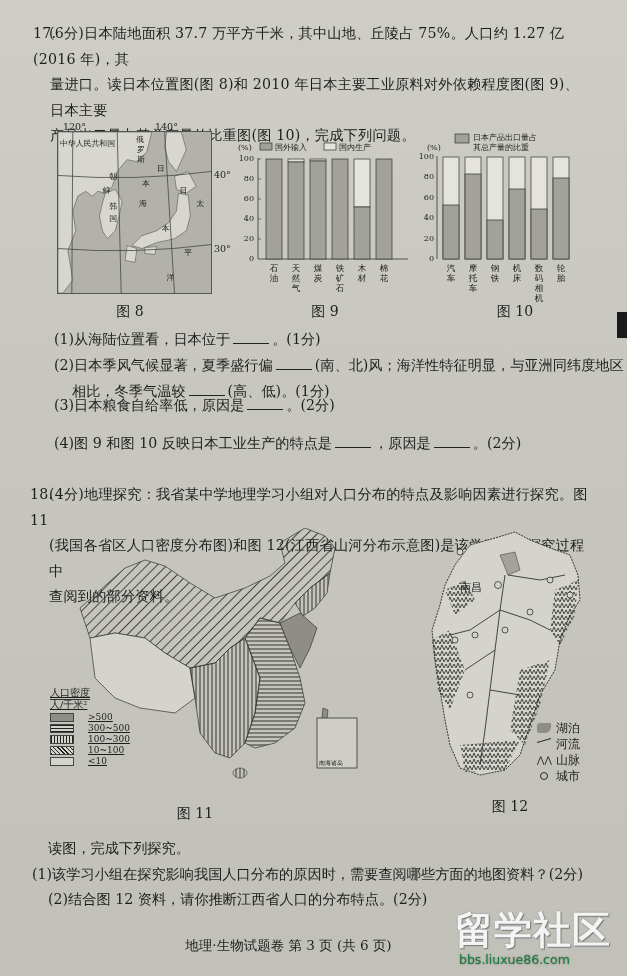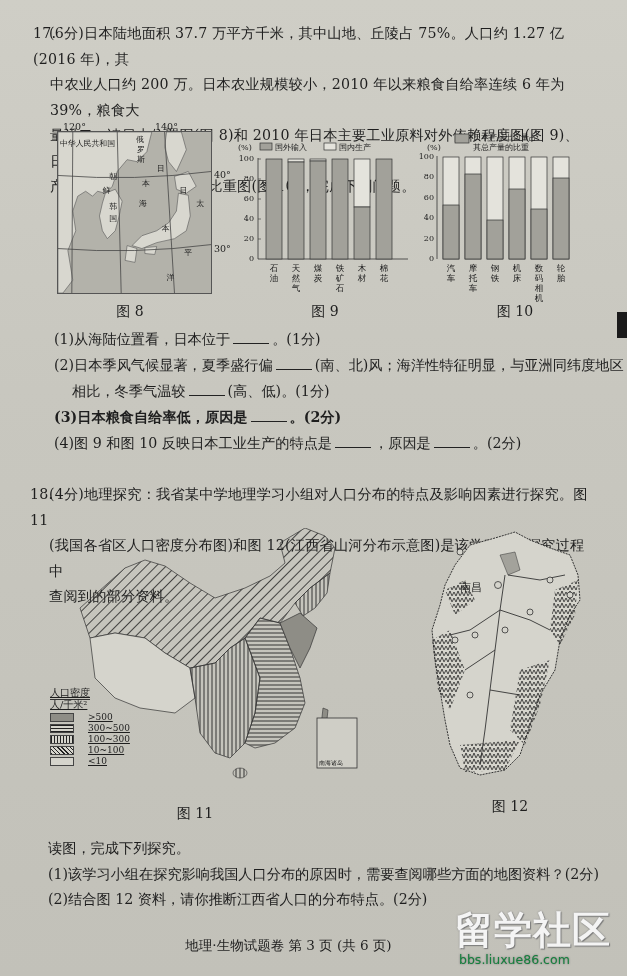--- a/index.html
+++ b/index.html
@@ -40,21 +40,20 @@
   .wm-big { font-family: "DejaVu Sans", sans-serif; font-weight: bold; font-size: 38px; color: #f4f4f4; letter-spacing: 1px; text-shadow: 0 0 2px #888, 1px 1px 1px #777; }
   .wm-url { font-family: "DejaVu Sans", sans-serif; font-size: 12.5px; color: #15803d; text-shadow: 0 0 2px #666; margin-top: -4px; padding-left: 4px; }
 </style>
 </head>
 <body>
 
 <div class="page">
 
   <div class="para q17">
     <div><span class="num">17.</span><span>(6分)日本陆地面积 37.7 万平方千米，其中山地、丘陵占 75%。人口约 1.27 亿(2016 年)，其</span></div>
-    <div class="indent">中农业人口约 200 万。日本农业规模较小，2010 年以来粮食自给率连续 6 年为 39%，粮食大</div>
     <div class="indent">量进口。读日本位置图(图 8)和 2010 年日本主要工业原料对外依赖程度图(图 9)、日本主要</div>
     <div class="indent">产品出口量占其总产量的比重图(图 10)，完成下列问题。</div>
   </div>
 
   <span class="deg" style="left:63px;top:121px;">120°</span>
   <span class="deg" style="left:111px;top:121px;margin-top:26px;">130°</span>
   <span class="deg" style="left:155px;top:121px;">140°</span>
   <span class="deg" style="left:214px;top:169px;">40°</span>
   <span class="deg" style="left:214px;top:243px;">30°</span>
   <div class="fig8">
@@ -213,21 +212,21 @@
 
   <div class="sub" style="left:54px;top:329px;">
     <span>(1)从海陆位置看，日本位于</span><span class="blank"></span><span>。(1分)</span>
   </div>
   <div class="sub" style="left:54px;top:355px;">
     <span>(2)日本季风气候显著，夏季盛行偏</span><span class="blank"></span><span>(南、北)风；海洋性特征明显，与亚洲同纬度地区</span>
   </div>
   <div class="sub" style="left:72px;top:381px;">
     <span>相比，冬季气温较</span><span class="blank"></span><span>(高、低)。(1分)</span>
   </div>
-  <div class="sub" style="left:54px;top:407px;font-weight:bold;">
+  <div class="sub" style="left:54px;top:395px;">
     <span>(3)日本粮食自给率低，原因是</span><span class="blank"></span><span>。(2分)</span>
   </div>
   <div class="sub" style="left:54px;top:433px;">
     <span>(4)图 9 和图 10 反映日本工业生产的特点是</span><span class="blank"></span><span>，原因是</span><span class="blank"></span><span>。(2分)</span>
   </div>
 
   <div class="para q18">
     <div><span class="num" style="display:inline-block;width:19px;">18.</span><span>(4分)地理探究：我省某中学地理学习小组对人口分布的特点及影响因素进行探究。图 11</span></div>
     <div style="padding-left:19px;">(我国各省区人口密度分布图)和图 12(江西省山河分布示意图)是该学习小组探究过程中</div>
     <div style="padding-left:19px;">查阅到的部分资料。</div>
@@ -326,24 +325,42 @@
         <circle cx="110" cy="82" r="3"></circle>
           <circle cx="35" cy="110" r="3"></circle>
           <circle cx="55" cy="105" r="3"></circle>
         <circle cx="85" cy="100" r="3"></circle>
           <circle cx="150" cy="65" r="3"></circle>
           <circle cx="50" cy="165" r="3"></circle>
       </g>
       <text x="40" y="61" font-size="11" fill="#222" font-family="DejaVu Serif, serif">南昌</text>
     </svg>
   </div>
+  <div class="legend12">
+    <div class="row">
+        <span style="display:inline-block;width:14px;height:10px;background:#8e8d86;border-radius:3px 1px 6px 2px;"></span>
+        <span>湖泊</span>
+      </div>
+    <div class="row">
+        <span style="display:inline-block;width:14px;height:8px;border-top:1px solid #222;transform:skewY(-15deg);"></span>
+        <span>河流</span>
+      </div>
+    <div class="row">
+        <span style="display:inline-block;width:14px;font-size:9px;line-height:10px;">⋀⋀</span>
+        <span>山脉</span>
+      </div>
+    <div class="row">
+        <span style="display:inline-block;width:8px;height:8px;border:1px solid #222;border-radius:50%;margin:0 3px;"></span>
+        <span>城市</span>
+      </div>
+  </div>
   <div class="fig-caption" style="left:485px;top:798px;width:50px;">图 12</div>
 
   <div class="sub" style="left:48px;top:838px;">读图，完成下列探究。</div>
-  <div class="sub" style="left:48px;top:864px;">(1)该学习小组在探究影响我国人口分布的原因时，需要查阅哪些方面的地图资料？(2分)</div>
+  <div class="sub" style="left:32px;top:864px;">(1)该学习小组在探究影响我国人口分布的原因时，需要查阅哪些方面的地图资料？(2分)</div>
   <div class="sub" style="left:48px;top:889px;">(2)结合图 12 资料，请你推断江西省人口的分布特点。(2分)</div>
 
   <div class="footer">地理·生物试题卷  第 3 页  (共 6 页)</div>
 
   <div class="watermark">
     <div class="wm-big">留学社区</div>
     <div class="wm-url">bbs.liuxue86.com</div>
   </div>
 </div>
 

